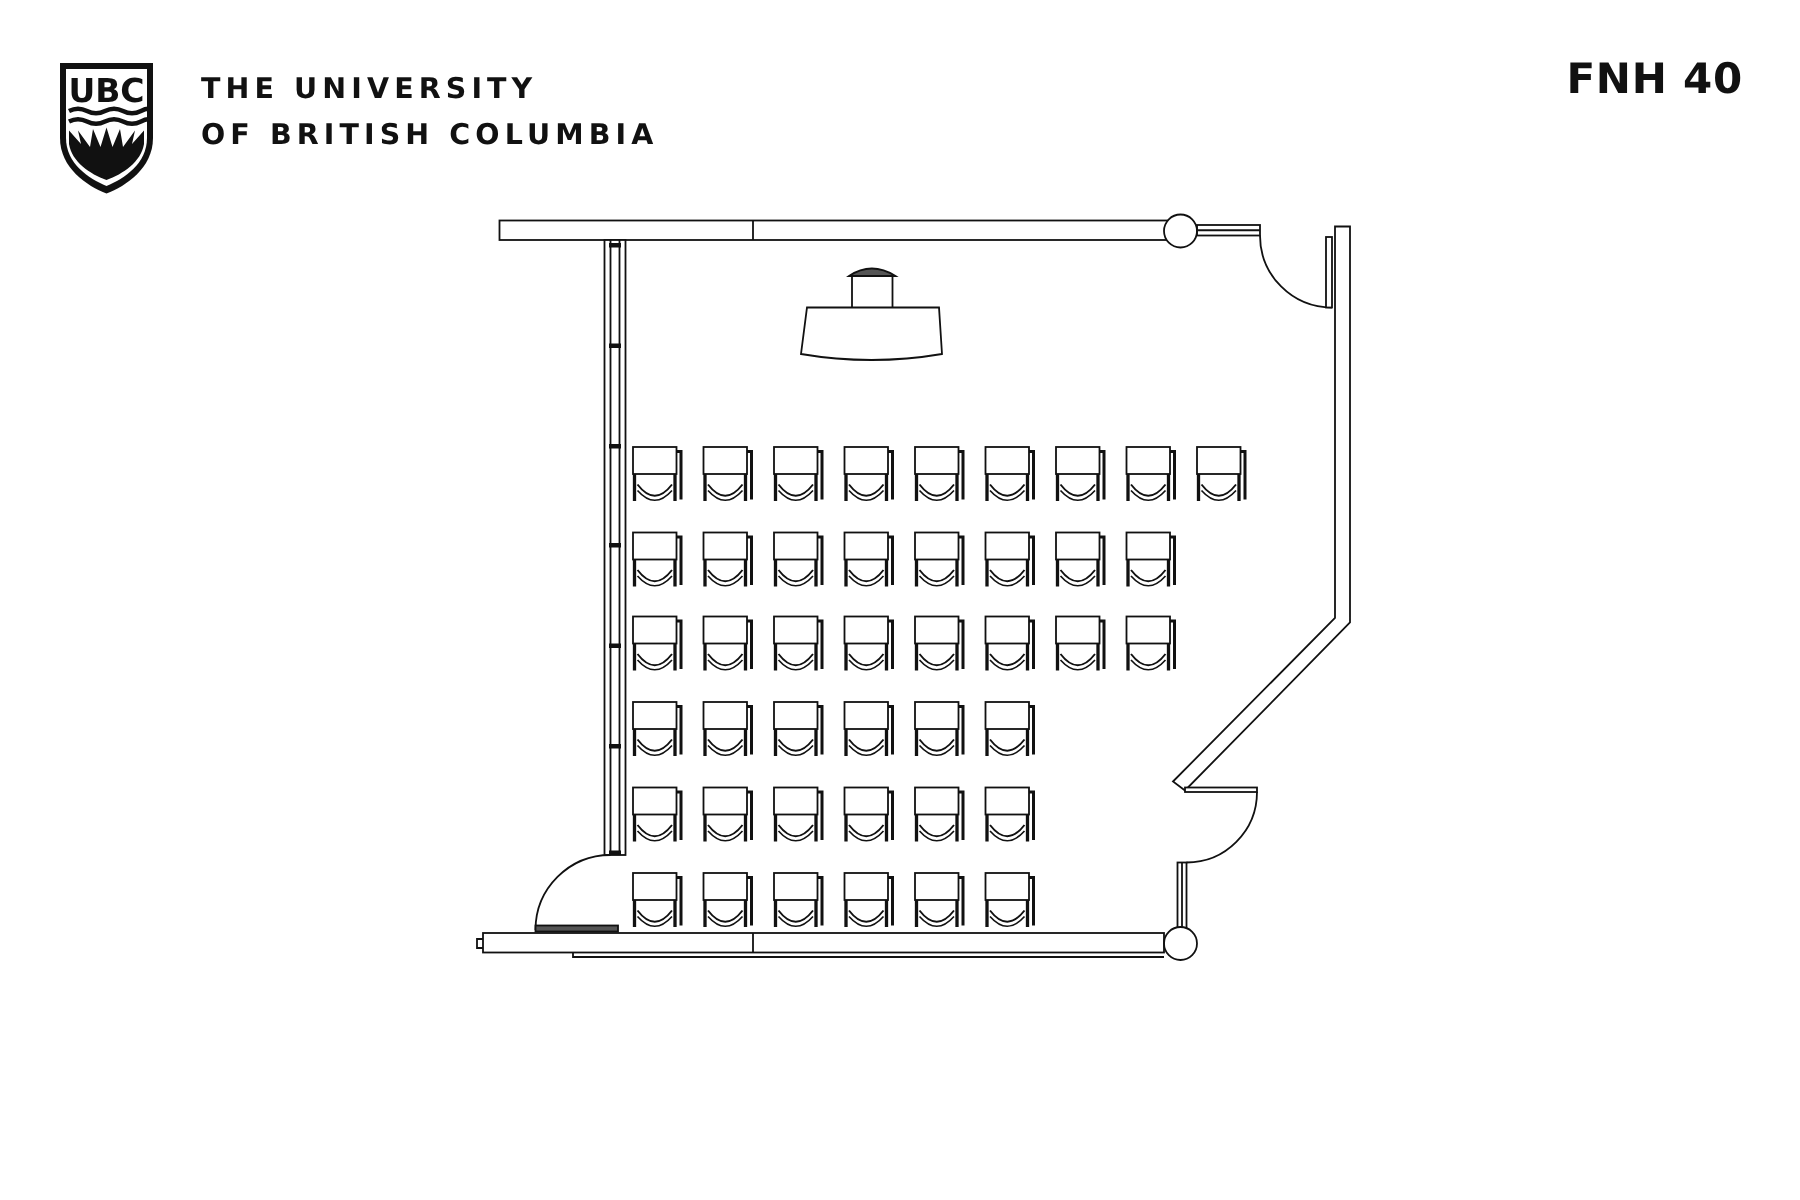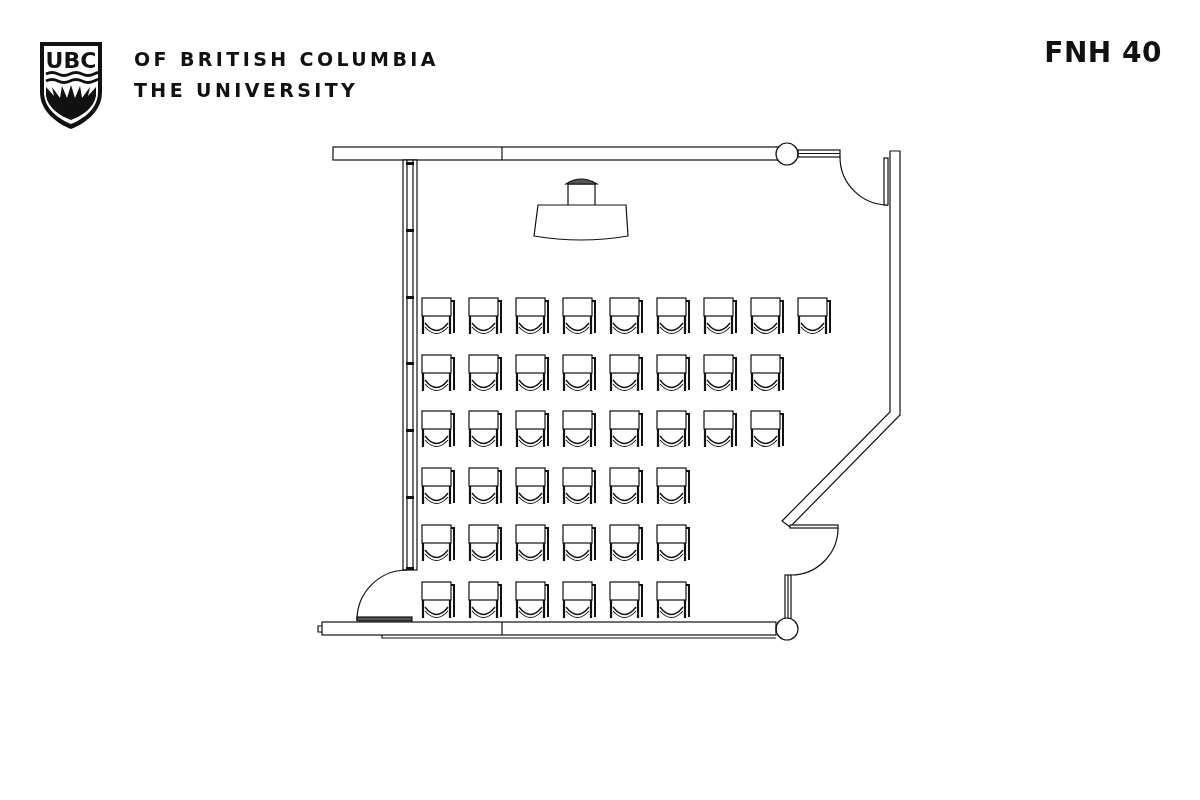--- a/index.html
+++ b/index.html
@@ -16,22 +16,22 @@
 <svg class="logo" viewBox="0 0 66 90" xmlns="http://www.w3.org/2000/svg">
   <path d="M2 2 H64 V52 C64 72 46 84 33 89 C20 84 2 72 2 52 Z" fill="#111"></path>
   <path d="M6 6 H60 V52 C60 69 45 79 33 84 C21 79 6 69 6 52 Z" fill="#fff"></path>
   <text x="33" y="28" text-anchor="middle" font-family="DejaVu Sans, sans-serif" font-weight="bold" font-size="22" fill="#111">UBC</text>
   <path d="M8 34 q6 -3 12 0 t12 0 t12 0 t12 0 t6 0" stroke="#111" stroke-width="3" fill="none"></path>
   <path d="M8 41 q6 -3 12 0 t12 0 t12 0 t12 0 t6 0" stroke="#111" stroke-width="3" fill="none"></path>
   <path d="M8 47 L16 56 L14 47 L22 58 L24 46 L29 58 L33 45 L37 58 L42 46 L44 58 L52 47 L50 56 L58 47 L58 56 C56 68 44 76 33 80 C22 76 10 68 8 56 Z" fill="#111"></path>
 </svg>
 
 <div class="wordmark">
+  <div>THE UNIVERSITY</div>
   <div>OF BRITISH COLUMBIA</div>
-  <div>THE UNIVERSITY</div>
 </div>
 
 <div class="room-code">FNH 40</div>
 
 <svg class="plan" viewBox="0 0 1200 800" xmlns="http://www.w3.org/2000/svg">
   <defs>
     <g id="chair">
       <rect x="0" y="0" width="29" height="18" fill="#fff" stroke="#111" stroke-width="1.2"></rect>
       <path d="M1 18 L1 36 M28 18 L28 36" stroke="#111" stroke-width="2.2"></path>
       <path d="M29 3 L32 3 L32 35" stroke="#111" stroke-width="2" fill="none"></path>

